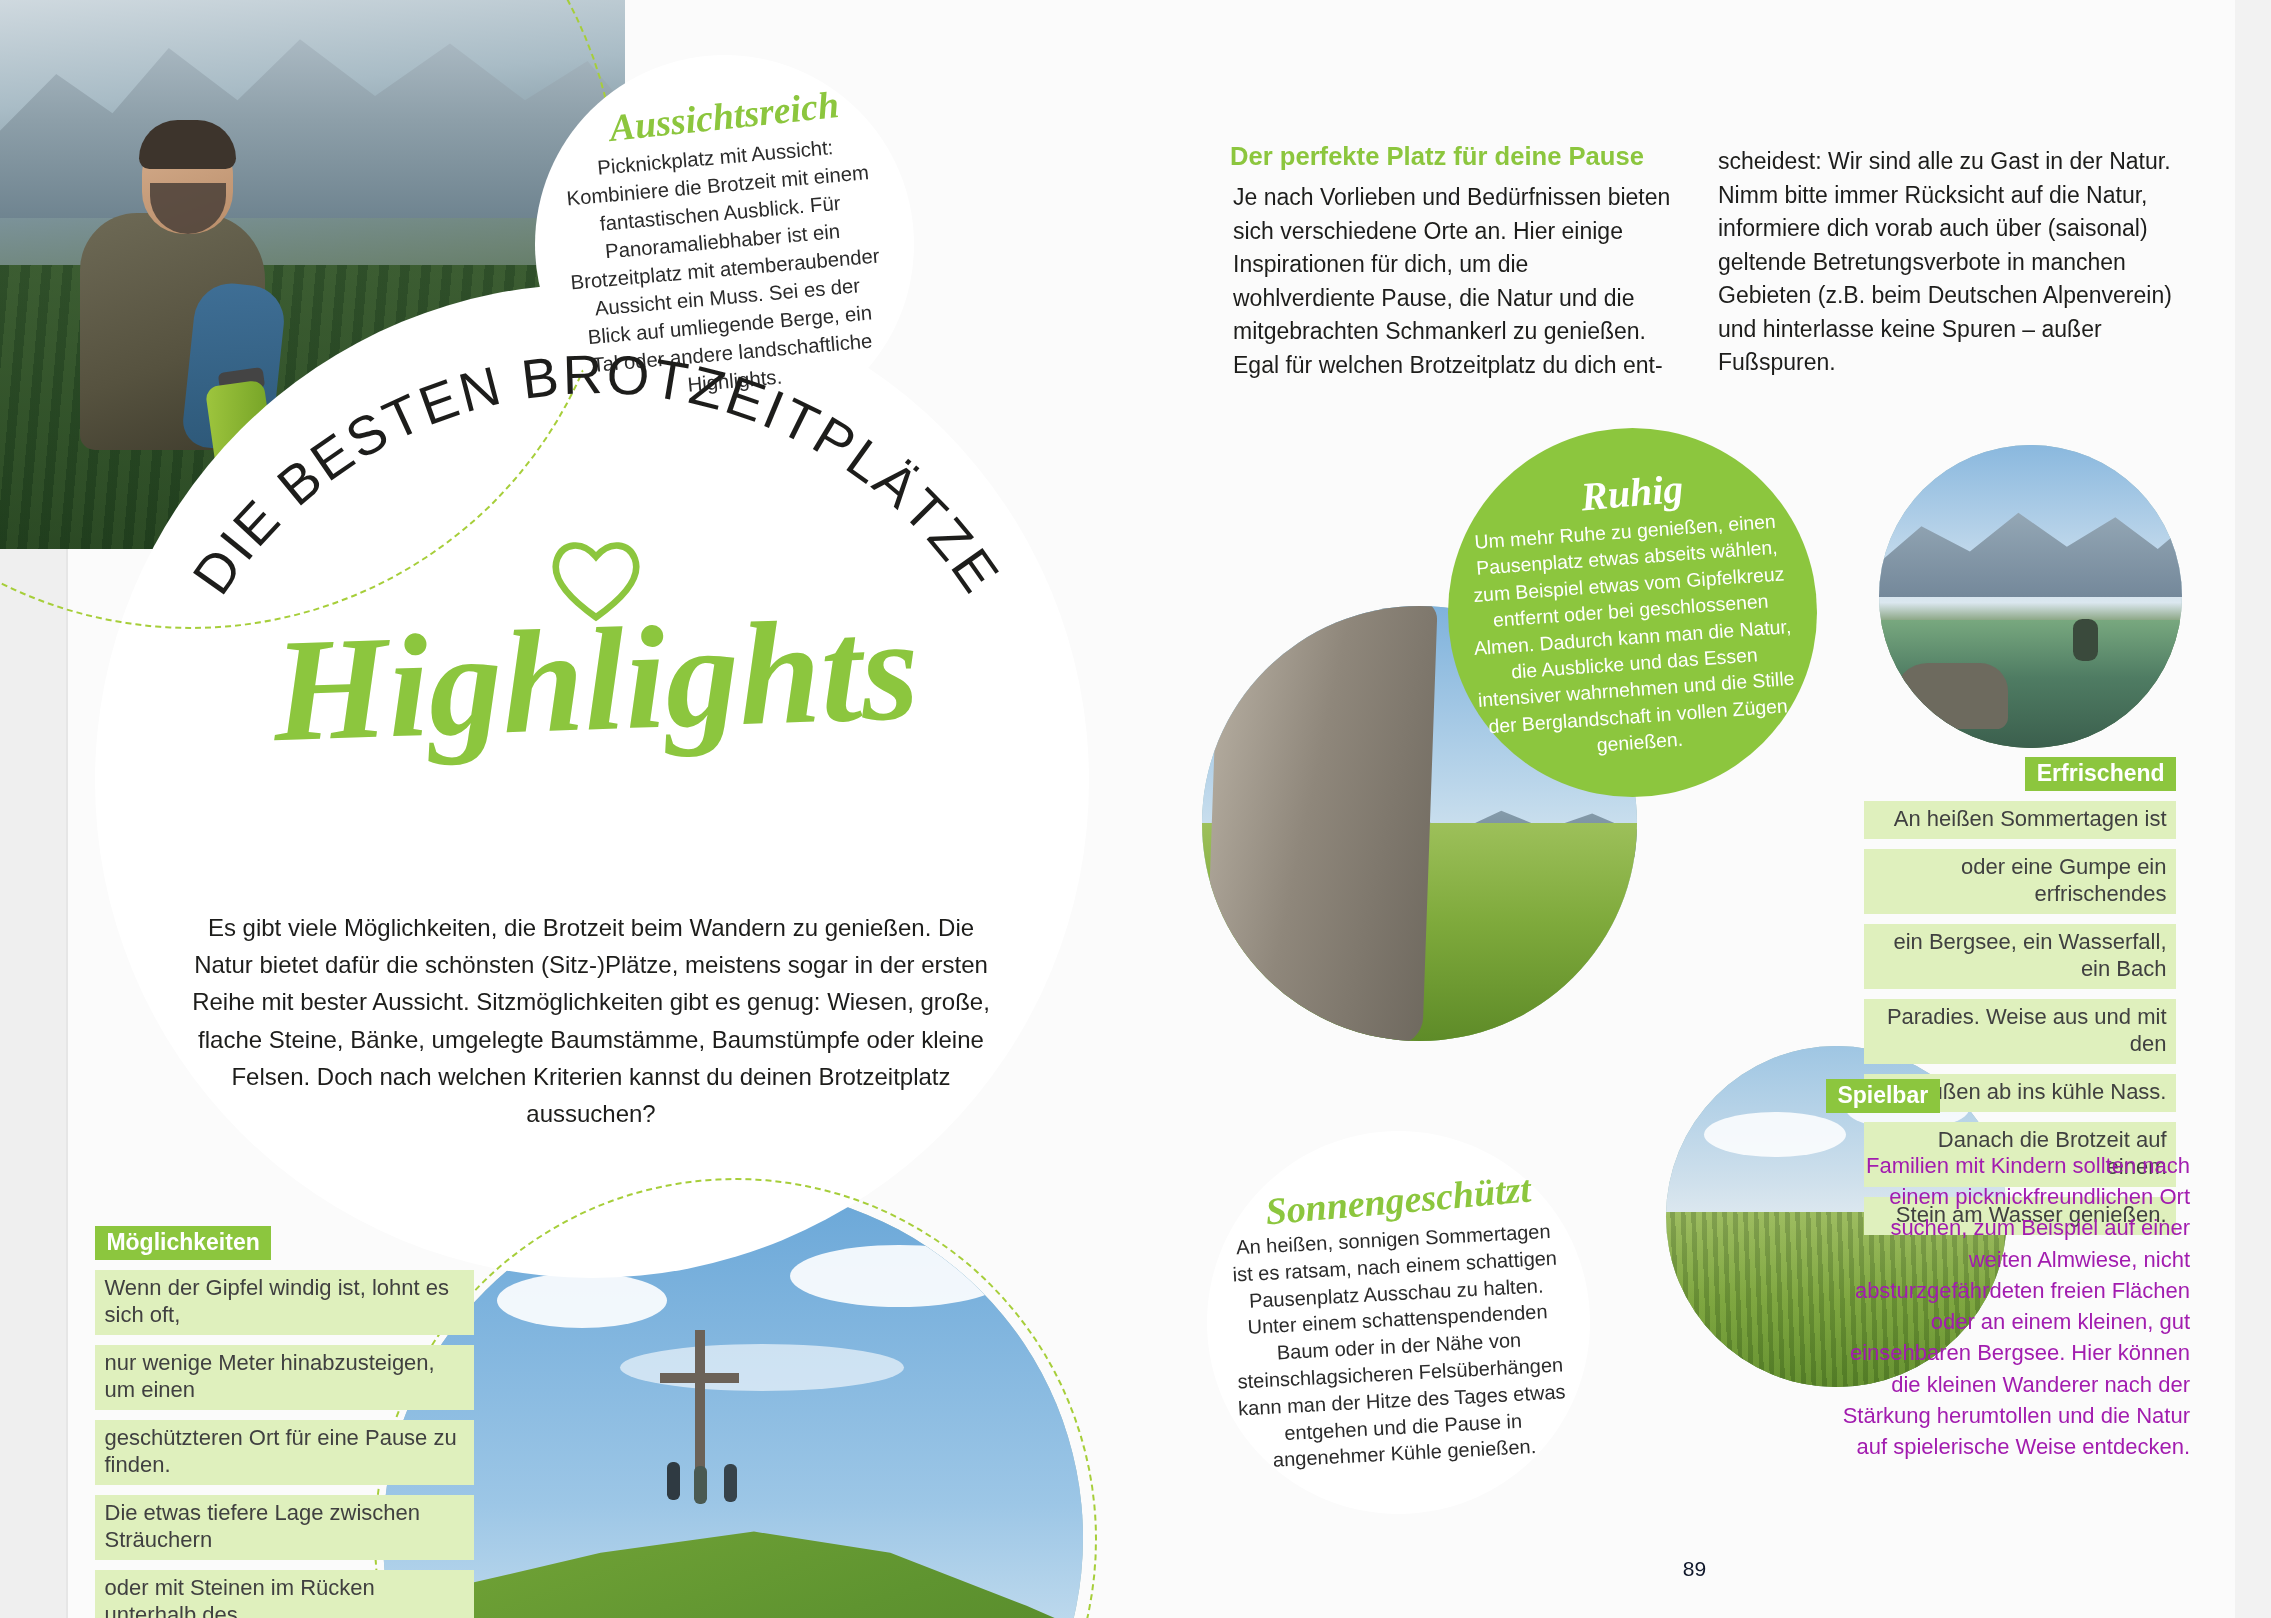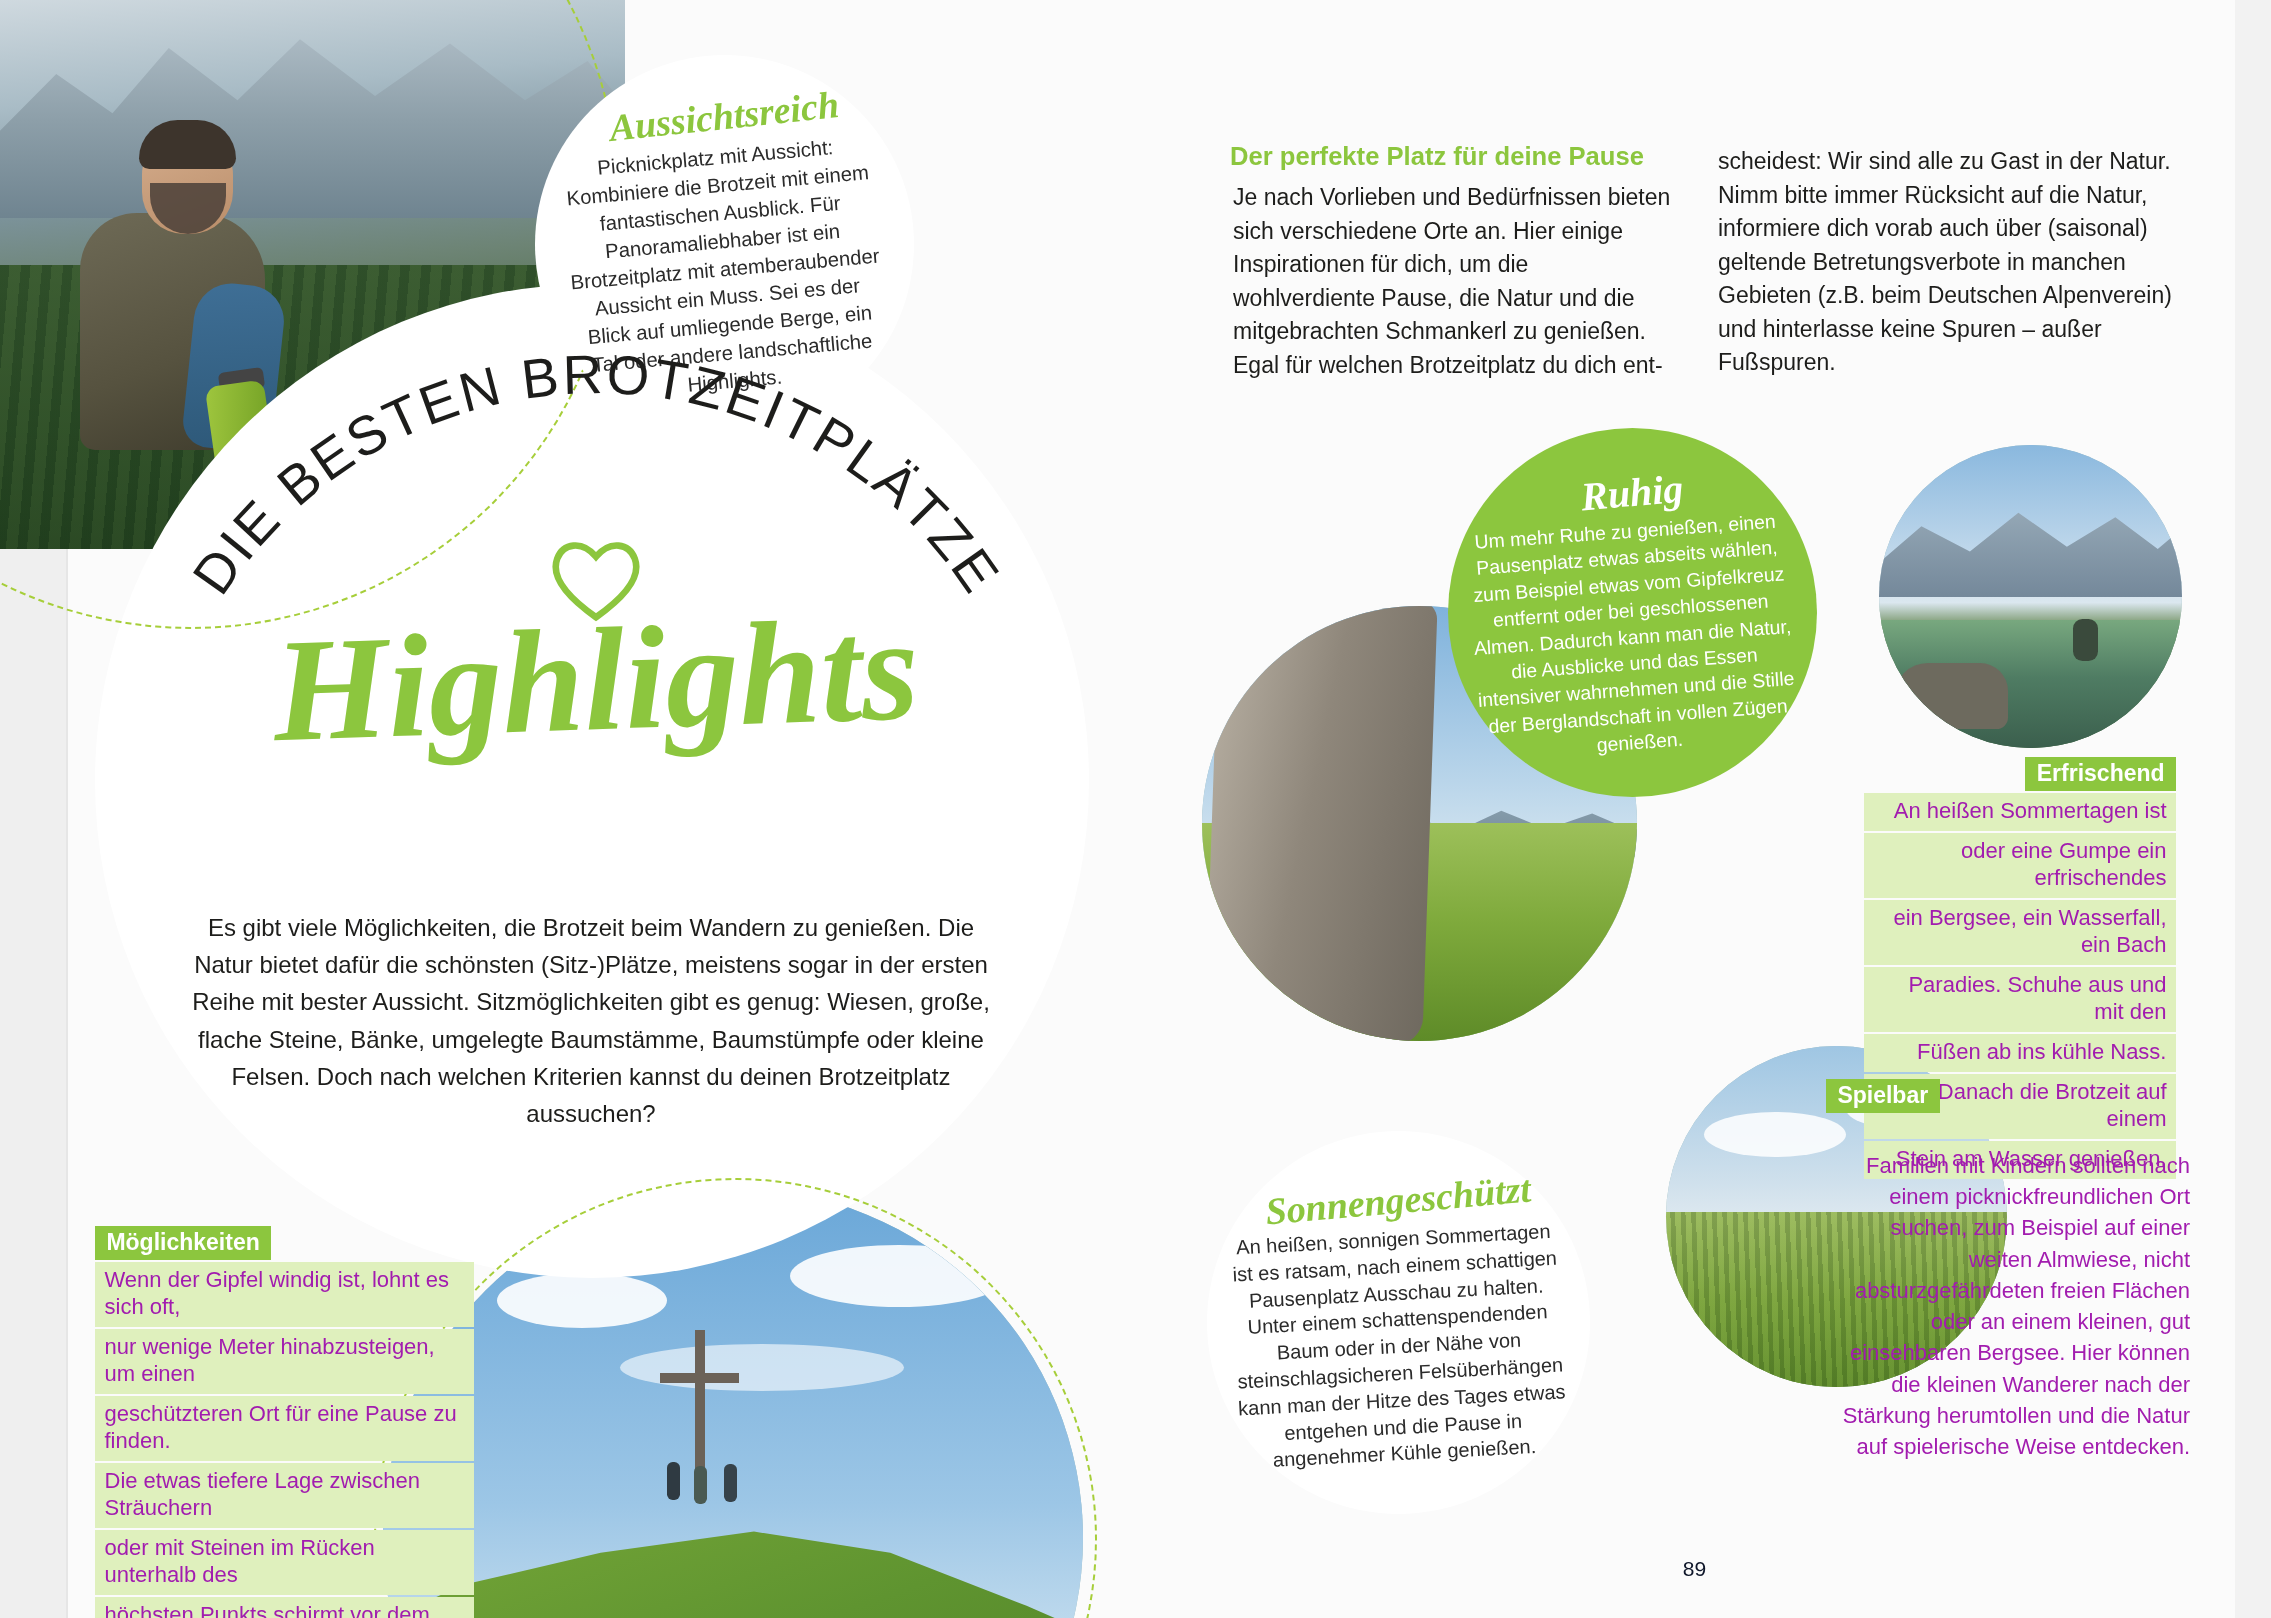--- a/index.html
+++ b/index.html
@@ -262,22 +262,22 @@
       repeating-linear-gradient(88deg, rgba(60,95,30,.35) 0 4.7px, rgba(130,170,70,.25) 4.7px 10.4px),
       linear-gradient(180deg,#a7c36a 0%,#7ea63f 50%,#5d8a2a 100%);
   }
 
   
   .hl-label{
     display:inline-block;background:#8cc63e;color:#ffffff;
     font-size:23px;font-weight:700;padding:4.7px 11.4px 6.6px 11.4px;line-height:1;
   }
   .hl-line{
-    display:inline-block;background:#dff0bd;color:#a21caf;
-    font-size:22px;line-height:1.22;padding:4.7px 9.5px 6.6px 9.5px;margin-top:2px;
+    display:inline-block;background:#dff0bd;color:#404040;
+    font-size:22px;line-height:1.22;padding:4.7px 9.5px 6.6px 9.5px;margin-top:10px;
   }
   .hl-block{position:absolute;z-index:10;}
   #hl-wind{left:95px;top:1226px;width:379px;text-align:left;}
   #hl-wind .l{display:block;}
   #hl-erfr{left:1864px;top:757px;width:312px;text-align:right;}
   #hl-erfr .l{display:block;}
   #hl-spiel{left:1826px;top:1079px;width:360px;text-align:left;}
   .spiel-body{
     position:absolute;left:1826px;top:1150px;width:364px;z-index:10;
     text-align:right;font-size:22px;line-height:1.42;color:#a21caf;
@@ -396,21 +396,21 @@
     <div class="water"></div>
     <div class="rockL"></div>
     <div class="sitter"></div>
   </div>
 
   <div class="hl-block" id="hl-erfr">
     <span class="hl-label">Erfrischend</span>
     <span class="hl-line l">An heißen Sommertagen ist</span>
     <span class="hl-line l">oder eine Gumpe ein erfrischendes</span>
     <span class="hl-line l">ein Bergsee, ein Wasserfall, ein Bach</span>
-    <span class="hl-line l">Paradies. Schuhe aus und mit den</span>
+    <span class="hl-line l">Paradies. Weise aus und mit den</span>
     <span class="hl-line l">Füßen ab ins kühle Nass.</span>
     <span class="hl-line l">Danach die Brotzeit auf einem</span>
     <span class="hl-line l">Stein am Wasser genießen.</span>
   </div>
 
   <div class="photo" id="photo-meadow">
     <div class="sky"></div>
     <div class="cloudm" style="left:38px;top:66px;width:142px;height:45px;"></div>
     <div class="cloudm" style="left:180px;top:43px;width:123px;height:40px;"></div>
     <div class="grass"></div>

